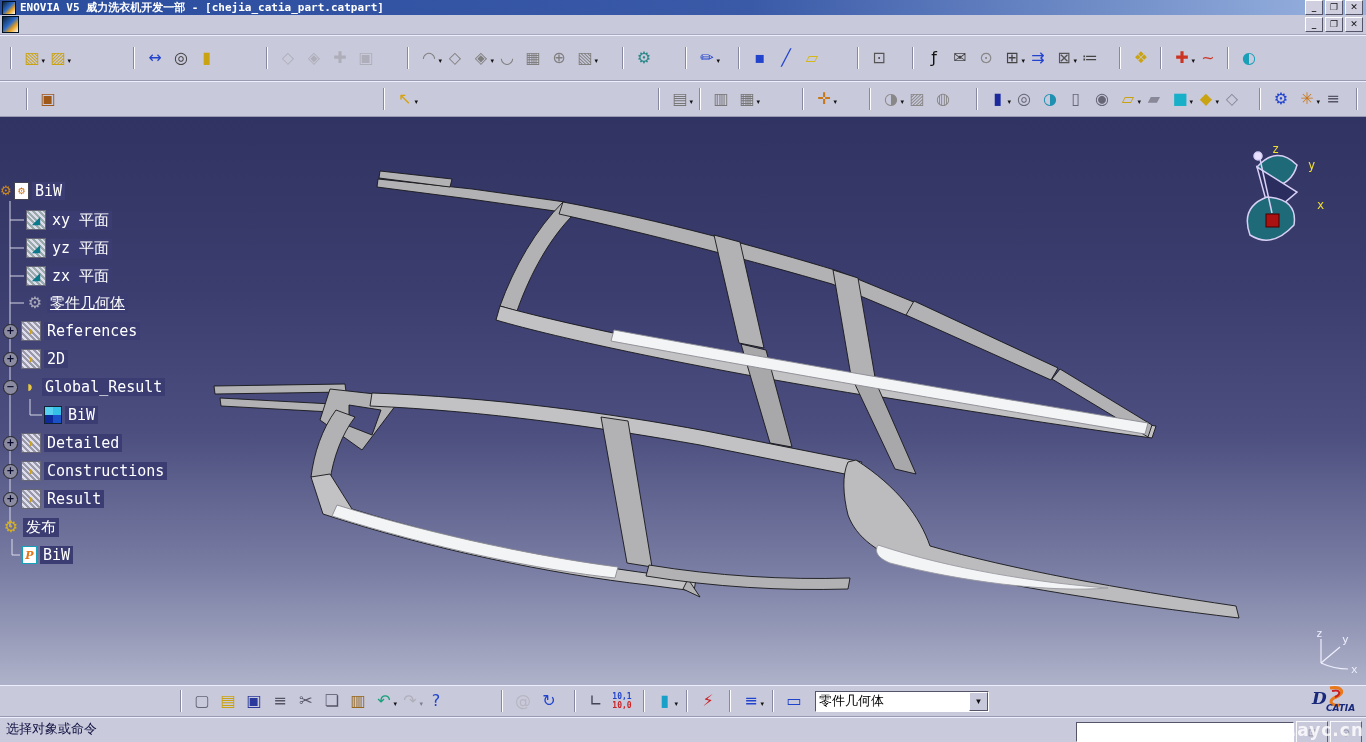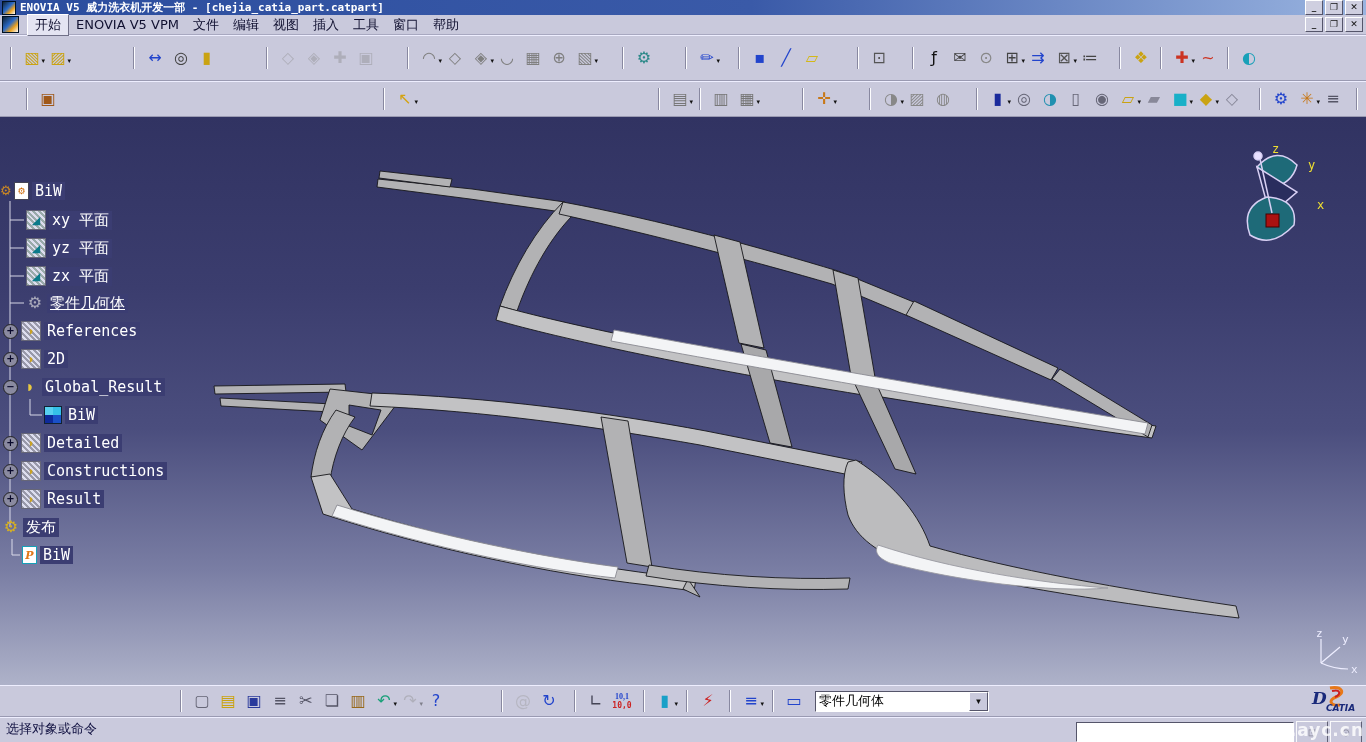--- a/index.html
+++ b/index.html
@@ -58,31 +58,20 @@
   <span class="title">ENOVIA V5  威力洗衣机开发一部 - [chejia_catia_part.catpart]</span>
   <span class="winbtns">
     <span class="wbtn">_</span>
     <span class="wbtn">❐</span>
     <span class="wbtn">✕</span>
   </span>
 </div>
 
 <div class="menubar">
   <span class="appicon"></span>
-  <span id="menu-items" style="display:flex;align-items:center;">
-      <span class="mitem active">开始</span>
-      <span class="mitem">ENOVIA V5 VPM</span>
-      <span class="mitem">文件</span>
-      <span class="mitem">编辑</span>
-      <span class="mitem">视图</span>
-      <span class="mitem">插入</span>
-      <span class="mitem">工具</span>
-      <span class="mitem">窗口</span>
-      <span class="mitem">帮助</span>
-    </span>
   <span class="winbtns">
     <span class="wbtn">_</span>
     <span class="wbtn">❐</span>
     <span class="wbtn">✕</span>
   </span>
 </div>
 
 <div class="toolbar tb1" id="tb1">
     <div class="grp" style="margin-left: 8px;">
       <span class="icn" style="color: rgb(202, 163, 18);">▧<i class="dd">▾</i></span>
@@ -339,21 +328,21 @@
       <span class="icn dis" style="color: rgb(136, 136, 153);">↷<i class="dd">▾</i></span>
       <span class="icn" style="color: rgb(34, 68, 204);">?</span>
     </div>
     <div class="grp" style="margin-left: 50px;">
       <span class="icn dis" style="color: rgb(153, 153, 153);">@</span>
       <span class="icn" style="color: rgb(34, 68, 204);">↻</span>
     </div>
     <div class="grp" style="margin-left: 10px;">
       <span class="icn" style="color: rgb(68, 68, 85);">∟</span>
       <span class="icn snap" style="color: rgb(34, 68, 204);">
-        <div style="color: rgb(34, 68, 204); font-family: Liberation Serif, serif;">10,1</div>
+        <div style="color: rgb(34, 68, 204);">10,1</div>
         <div style="color: rgb(204, 34, 34);">10,0</div>
       </span>
     </div>
     <div class="grp" style="margin-left: 6px;">
       <span class="icn" style="color: rgb(24, 160, 200);">▮<i class="dd">▾</i></span>
     </div>
     <div class="grp" style="margin-left: 6px;">
       <span class="icn" style="color: rgb(204, 34, 34);">⚡</span>
     </div>
     <div class="grp" style="margin-left: 6px;">

